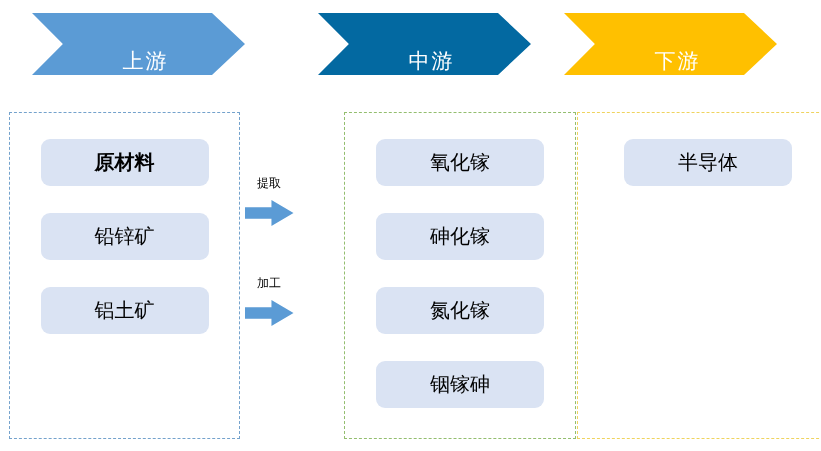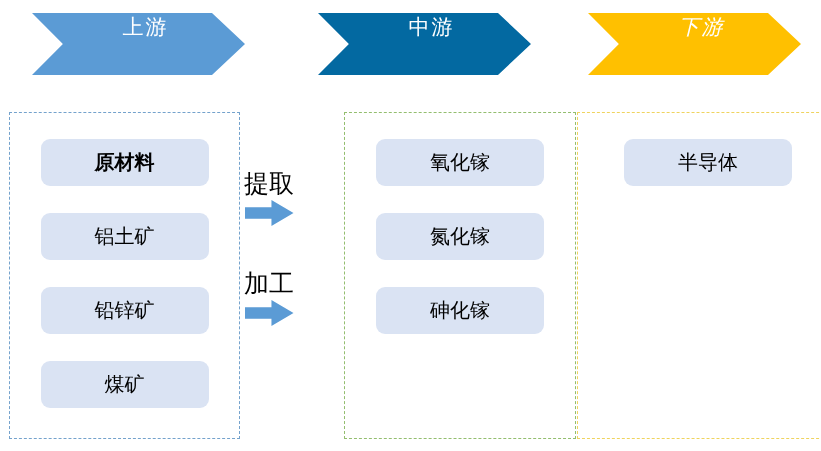--- a/index.html
+++ b/index.html
@@ -15,26 +15,26 @@
   }
 
   
   .stage-arrow {
     position: absolute;
     top: 13px;
     width: 213px;
     height: 62px;
     clip-path: polygon(0 0, 84.5% 0, 100% 50%, 84.5% 100%, 0 100%, 14.5% 50%);
     display: flex;
-    align-items: flex-start;
+    align-items: flex-end;
     justify-content: center;
   }
   .stage-0 { left: 32px;  background: #5B9BD5; }
   .stage-1 { left: 318px; background: #0369a1; }
-  .stage-2 { left: 588px; background: #FFC000; font-style: italic; }
+  .stage-2 { left: 564px; background: #FFC000; }
   .stage-label {
     color: #ffffff;
     font-size: 21px;
     letter-spacing: 2px;
     padding-left: 14px; 
   }
 
   
   .panel {
     position: absolute;
@@ -73,21 +73,21 @@
     left: 241px;
     width: 56px;
     display: flex;
     flex-direction: column;
     align-items: center;
   }
   .connector-0 { top: 172px; }
   .connector-1 { top: 272px; }
   .connector-label {
     color: #000000;
-    font-size: 25px;
+    font-size: 12px;
     line-height: 22px;
     white-space: nowrap;
   }
   .flow-arrow-icon {
     margin-top: 6px;
     width: 49px;
     height: 26px;
     background: #5B9BD5;
     clip-path: polygon(0 28%, 55% 28%, 55% 0, 100% 50%, 55% 100%, 55% 72%, 0 72%);
   }
@@ -105,39 +105,39 @@
   </div>
   <div class="stage-arrow stage-2">
     <span class="stage-label">下游</span>
   </div>
 
   <div class="panel panel-0">
     <div class="item-box bold">
       <span class="item-label">原材料</span>
     </div>
     <div class="item-box">
-      <span class="item-label">铝土矿</span>
-    </div>
-    <div class="item-box">
       <span class="item-label">铅锌矿</span>
     </div>
     <div class="item-box">
-      <span class="item-label">煤矿</span>
+      <span class="item-label">铝土矿</span>
     </div>
   </div>
 
   <div class="panel panel-1">
     <div class="item-box">
       <span class="item-label">氧化镓</span>
     </div>
     <div class="item-box">
+      <span class="item-label">砷化镓</span>
+    </div>
+    <div class="item-box">
       <span class="item-label">氮化镓</span>
     </div>
     <div class="item-box">
-      <span class="item-label">砷化镓</span>
+      <span class="item-label">铟镓砷</span>
     </div>
   </div>
 
   <div class="panel panel-2">
     <div class="item-box">
       <span class="item-label">半导体</span>
     </div>
   </div>
 
   <div class="connector connector-0">

